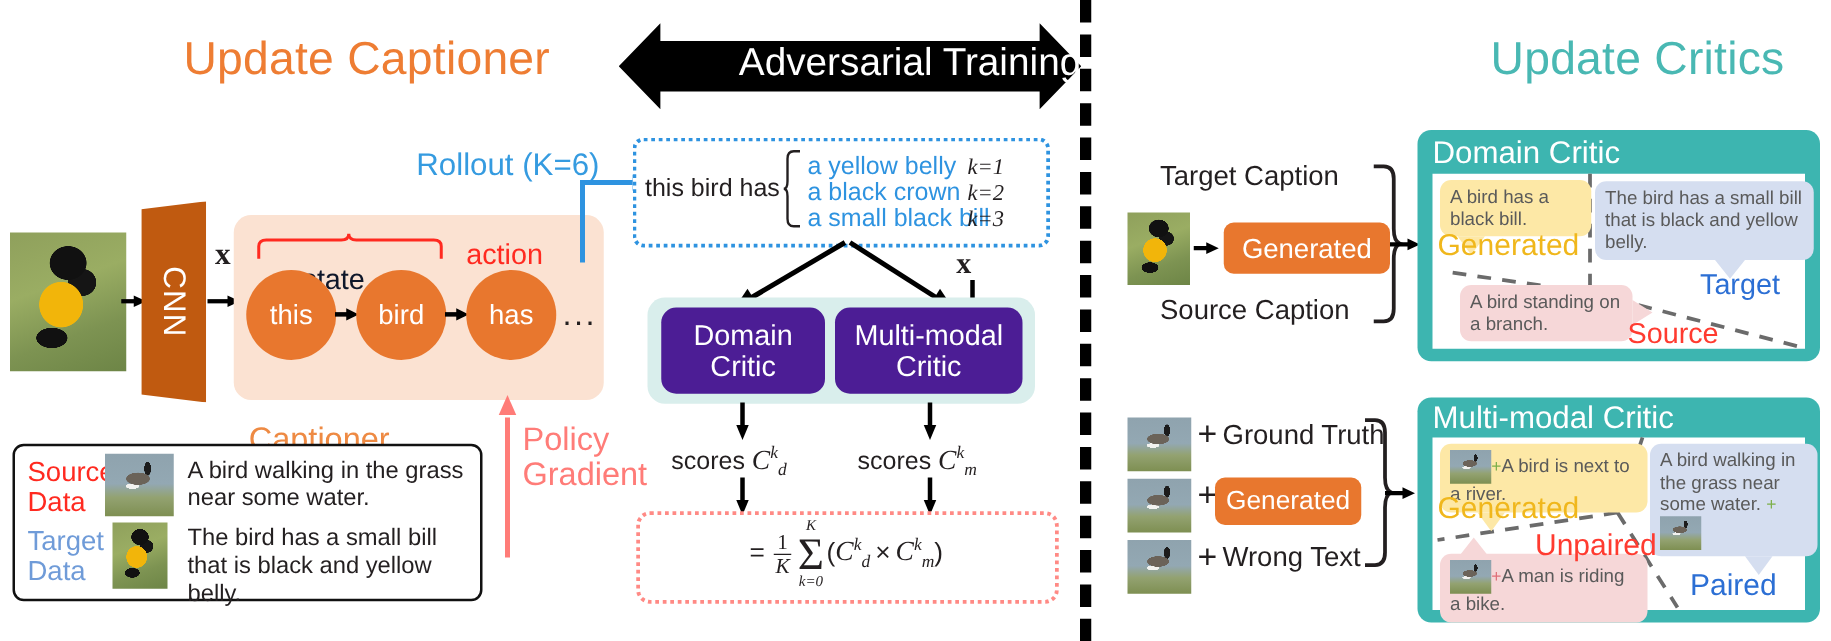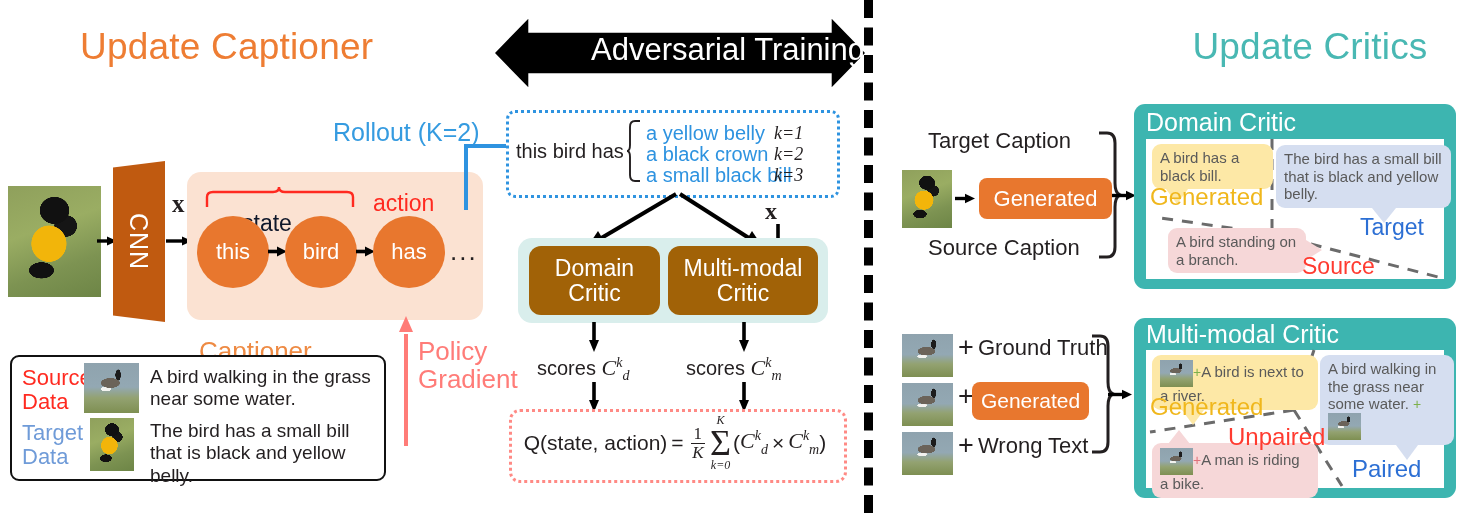--- a/index.html
+++ b/index.html
@@ -8,21 +8,21 @@
     background:#ffffff;
     font-family:"Liberation Sans", sans-serif;
     overflow:hidden;
     position:relative;
     color:#231f20;
   }
   .abs{position:absolute;}
 
   
   #hdr-captioner{
-    left:80px;top:26px;width:360px;text-align:left;
+    left:80px;top:26px;width:360px;text-align:right;
     font-size:37px;color:#EE7D33;letter-spacing:.2px;
   }
   #hdr-critics{
     left:1160px;top:26px;width:300px;text-align:center;
     font-size:37px;color:#49B8B3;letter-spacing:.2px;
   }
 
   
   #adv-wrap{left:495px;top:14px;width:370px;height:78px;}
   #adv-arrow{
@@ -126,21 +126,21 @@
   #split-arrows{left:530px;top:192px;width:300px;height:62px;}
   #x-label-mid{left:765px;top:198px;font-size:24px;font-weight:bold;font-family:"Liberation Serif",serif;}
   #arrow-x-mm{left:772px;top:224px;width:12px;height:32px;}
 
   
   #critics-band{
     left:518px;top:238px;width:310px;height:85px;
     background:#D9EEEC;border-radius:14px;
   }
   .critic-btn{
-    background:#a16207;border-radius:12px;color:#fff;
+    background:#4c1d95;border-radius:12px;color:#fff;
     display:flex;align-items:center;justify-content:center;text-align:center;
     font-size:23px;line-height:1.07;
   }
   #critic-domain{left:529px;top:246px;width:131px;height:69px;}
   #critic-mm{left:668px;top:246px;width:150px;height:69px;}
   #arrow-dc-score{left:588px;top:322px;width:12px;height:30px;}
   #arrow-mm-score{left:738px;top:322px;width:12px;height:30px;}
 
   .score-lbl{font-size:20px;}
   #score-d{left:537px;top:355px;}
@@ -325,21 +325,21 @@
   <svg width="16" height="130" viewBox="0 0 16 130">
       <path d="M8 130 V18" stroke="#FF7C78" stroke-width="4"></path>
       <path d="M8 0 L1 16 L15 16 Z" fill="#FF7C78"></path>
     </svg>
 </div>
 <div class="abs" id="pg-label">
   <div>Policy</div>
   <div>Gradient</div>
 </div>
 
-<div class="abs" id="rollout-label">Rollout (K=2)</div>
+<div class="abs" id="rollout-label">Rollout (K=6)</div>
 <div class="abs" id="rollout-arrow">
   <svg width="60" height="72" viewBox="0 0 60 72">
     <path d="M6 72 V8 H48" fill="none" stroke="#2E93E0" stroke-width="4"></path>
     <path d="M60 8 L46 1.5 L46 14.5 Z" fill="#2E93E0"></path>
   </svg>
 </div>
 <div class="abs" id="rollout-box"></div>
 <div class="abs" id="rollout-prefix">this bird has</div>
 <div class="abs" id="rollout-brace">
   <svg width="16" height="62" viewBox="0 0 16 62">
@@ -407,21 +407,20 @@
 </div>
 <div class="abs" id="arrow-score-q-m">
   <svg width="12" height="30" viewBox="0 0 12 30">
       <path d="M6 0 V20" stroke="#000" stroke-width="3.6"></path>
       <path d="M6 30 L1 18 L11 18 Z" fill="#000"></path>
     </svg>
 </div>
 
 <div class="abs" id="q-box"></div>
 <div class="abs" id="q-eq">
-  <span>Q(state, action)</span>
   <span style="margin:0 4px;">=</span>
   <span class="frac">
     <span class="num">1</span>
     <span>K</span>
   </span>
   <span class="sigma">
     <span class="lim">K</span>
     <span class="big">Σ</span>
     <span class="lim">k=0</span>
   </span>

